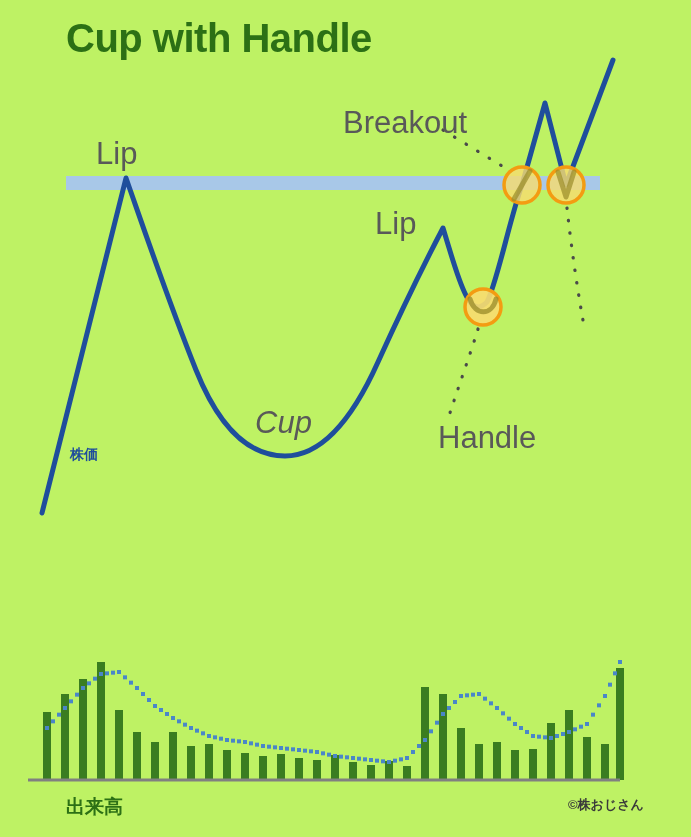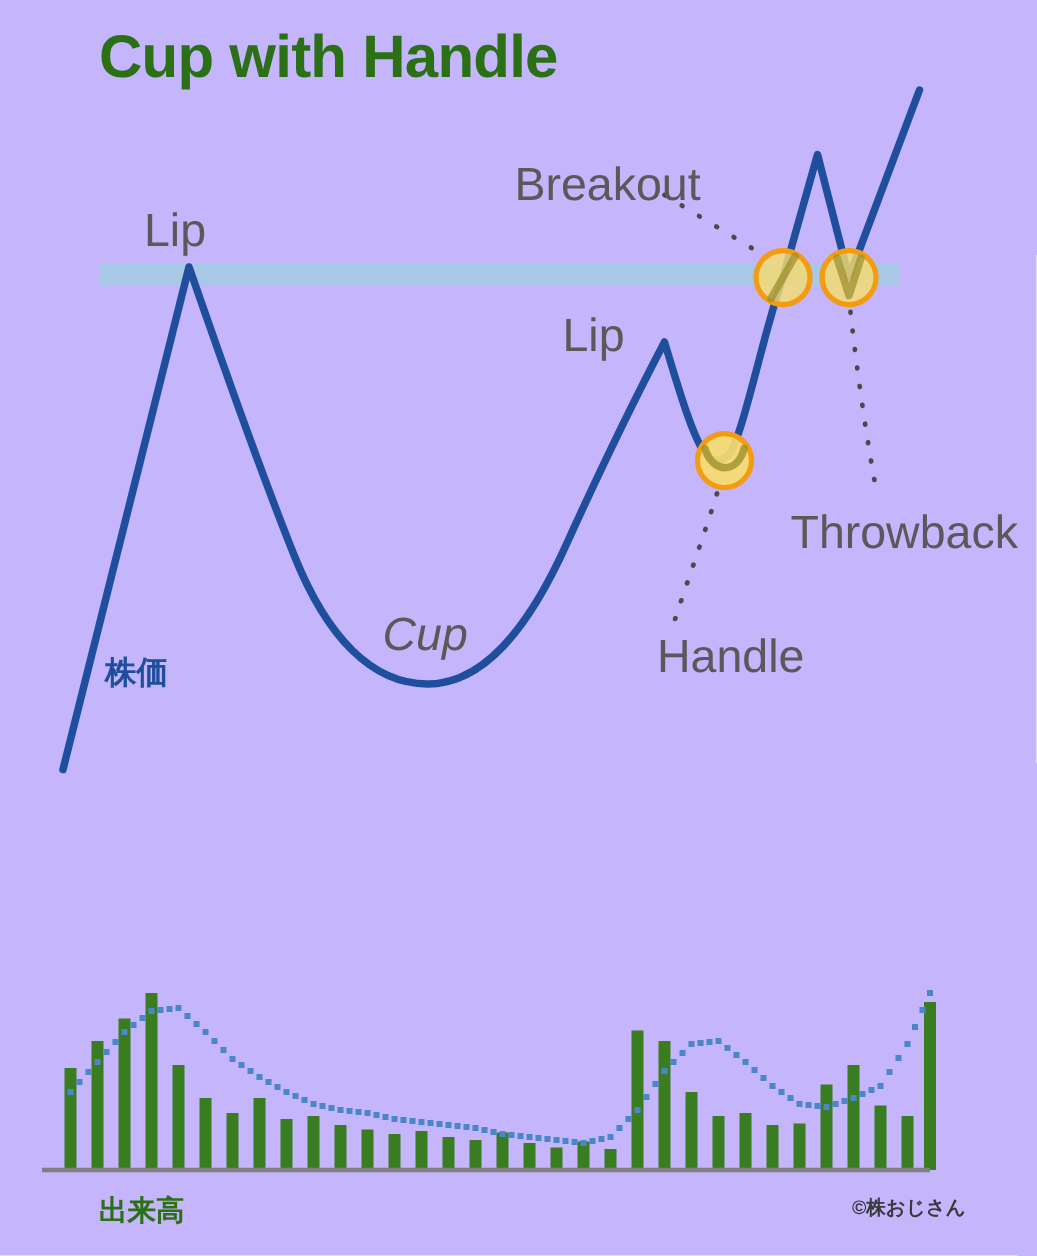--- a/index.html
+++ b/index.html
@@ -4,21 +4,21 @@
 <style>
   html, body {
     margin: 0;
     padding: 0;
     background: #ffffff;
   }
   #page {
     position: relative;
     width: 691px;
     height: 837px;
-    background: #c4b5fd;
+    background: #bef264;
     overflow: hidden;
     font-family: "Liberation Sans", "DejaVu Sans", sans-serif;
   }
   #chart-title {
     position: absolute;
     left: 66px;
     top: 16px;
     font-size: 40px;
     font-weight: bold;
     color: #2c7015;
@@ -35,22 +35,22 @@
   #label-lip-left   { left: 96px;  top: 136px; }
   #label-lip-right  { left: 375px; top: 206px; }
   #label-cup        { left: 255px; top: 405px; font-style: italic; }
   #label-breakout   { left: 343px; top: 105px; }
   #label-handle     { left: 438px; top: 420px; }
   #label-throwback  { left: 527px; top: 337px; }
 
   #label-price {
     position: absolute;
     left: 70px;
-    top: 434px;
-    font-size: 21px;
+    top: 446px;
+    font-size: 14px;
     font-weight: bold;
     color: #1f4e9c;
     white-space: nowrap;
     font-family: Liberation Serif, serif;
   }
   #label-volume {
     position: absolute;
     left: 66px;
     top: 794px;
     font-size: 19px;
@@ -259,19 +259,18 @@
         <rect x="618" y="660" width="4" height="4" fill="#4a86c8"></rect>
       </g>
     <line id="volume-axis" x1="28" y1="780" x2="620" y2="780" stroke="#808080" stroke-width="3"></line>
   </svg>
 
   <div class="annot" id="label-lip-left">Lip</div>
   <div class="annot" id="label-lip-right">Lip</div>
   <div class="annot" id="label-cup">Cup</div>
   <div class="annot" id="label-breakout">Breakout</div>
   <div class="annot" id="label-handle">Handle</div>
-  <div class="annot" id="label-throwback">Throwback</div>
 
   <div id="label-price">株価</div>
   <div id="label-volume">出来高</div>
   <div id="copyright">©株おじさん</div>
 
 </div>
 
 </body></html>

